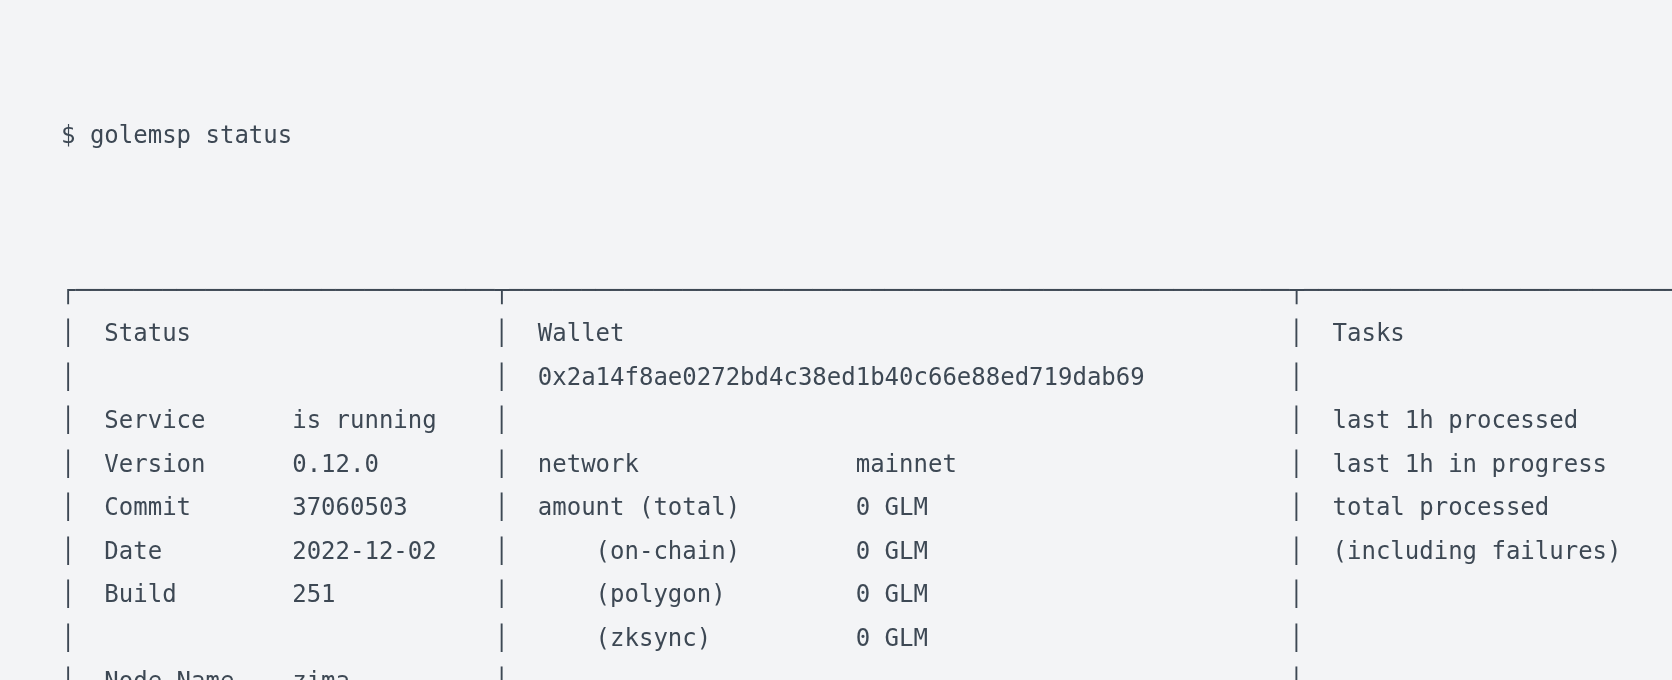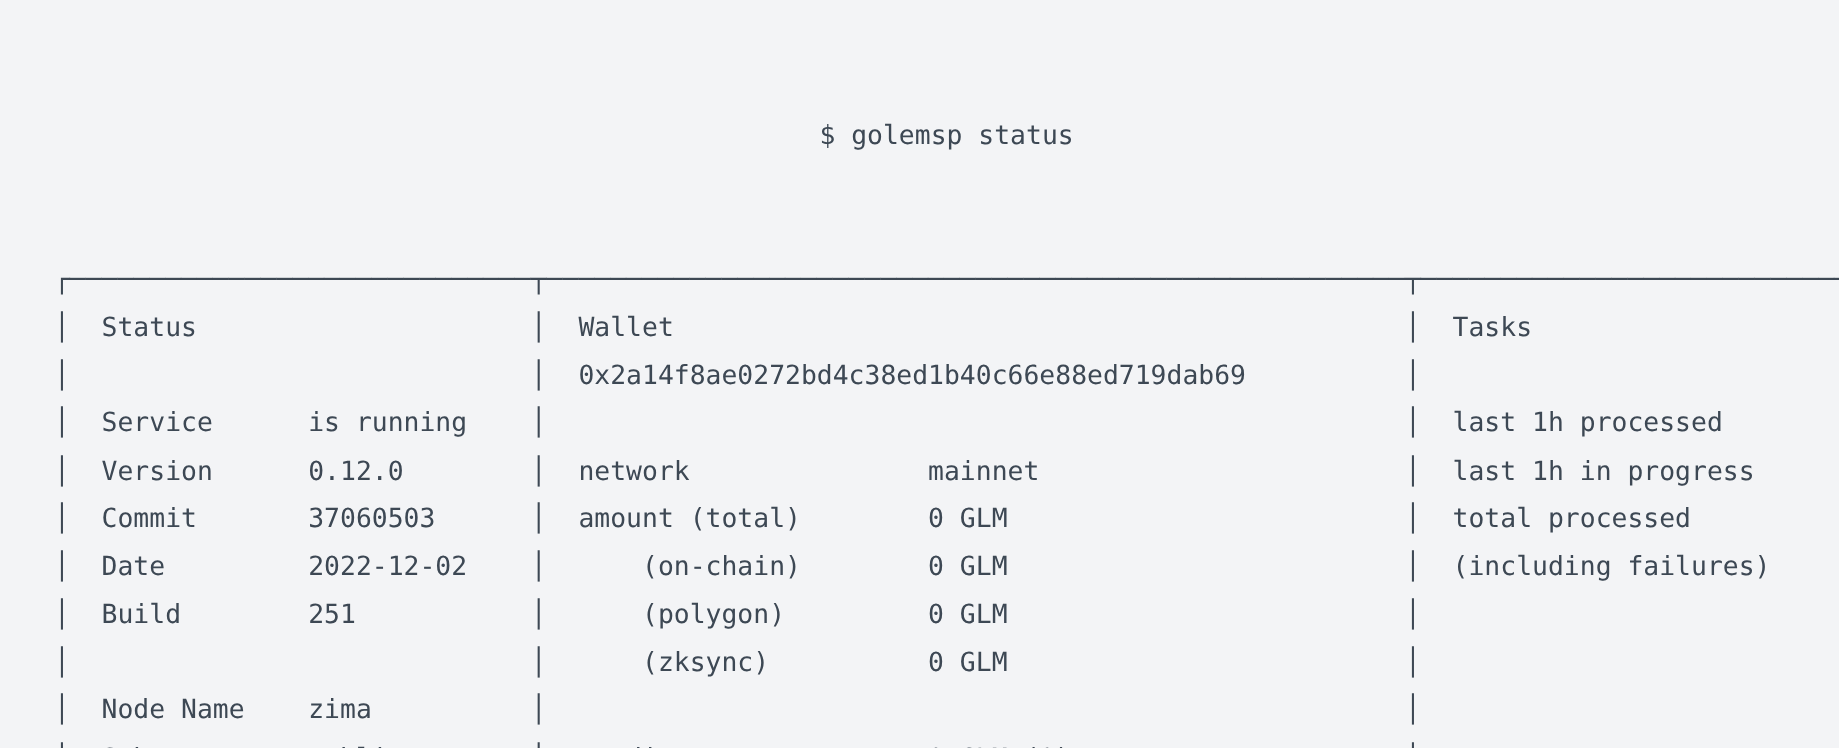--- a/index.html
+++ b/index.html
@@ -15,24 +15,23 @@
     inset: 0;
     padding: 15px 0 0 49px;
     font-family: "DejaVu Sans Mono", monospace;
     font-size: 24px;
     line-height: 43.5px;
     color: #3d4854;
     white-space: pre;
     overflow: hidden;
   }
   pre {
-    margin: 0;
+    margin: 12px;
     font: inherit;
     white-space: pre;
-    text-align: center;
   }
   .prompt { margin-right: 1ch; }
 </style>
 </head>
 <body style="background: rgb(243, 244, 246);">
 
 <div class="terminal" style="color: rgb(61, 72, 84);">
   <pre class="command-line"><span class="prompt">$</span><span>golemsp status</span></pre>
   <pre class="grid">┌─────────────────────────────┬──────────────────────────────────────────────────────┬──────────────────────────────────────────────
 │  Status                     │  Wallet                                              │  Tasks                                       

